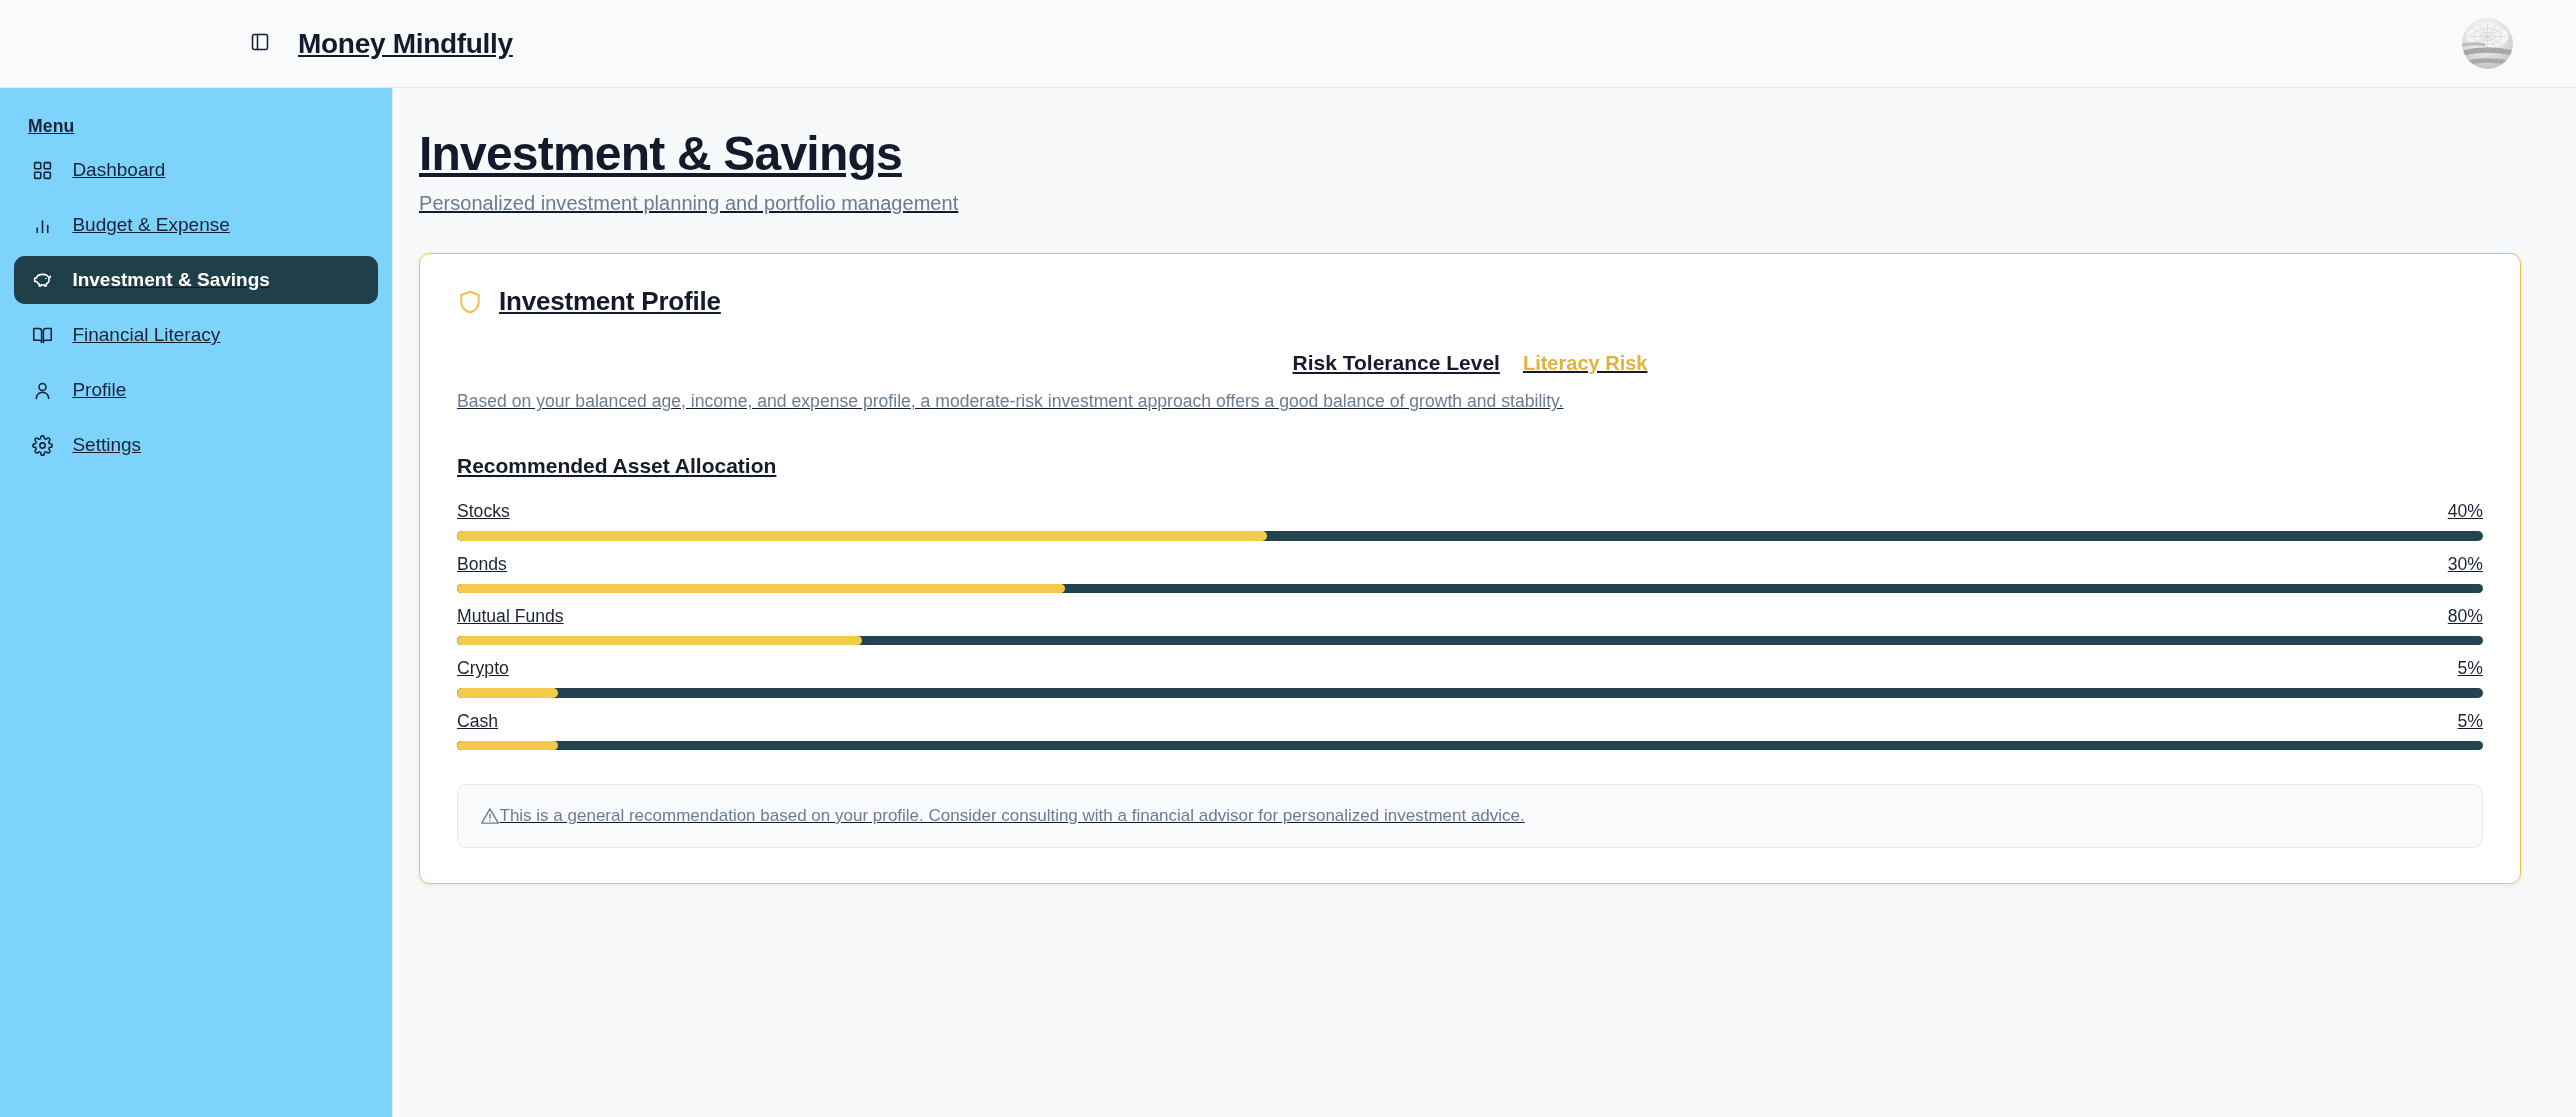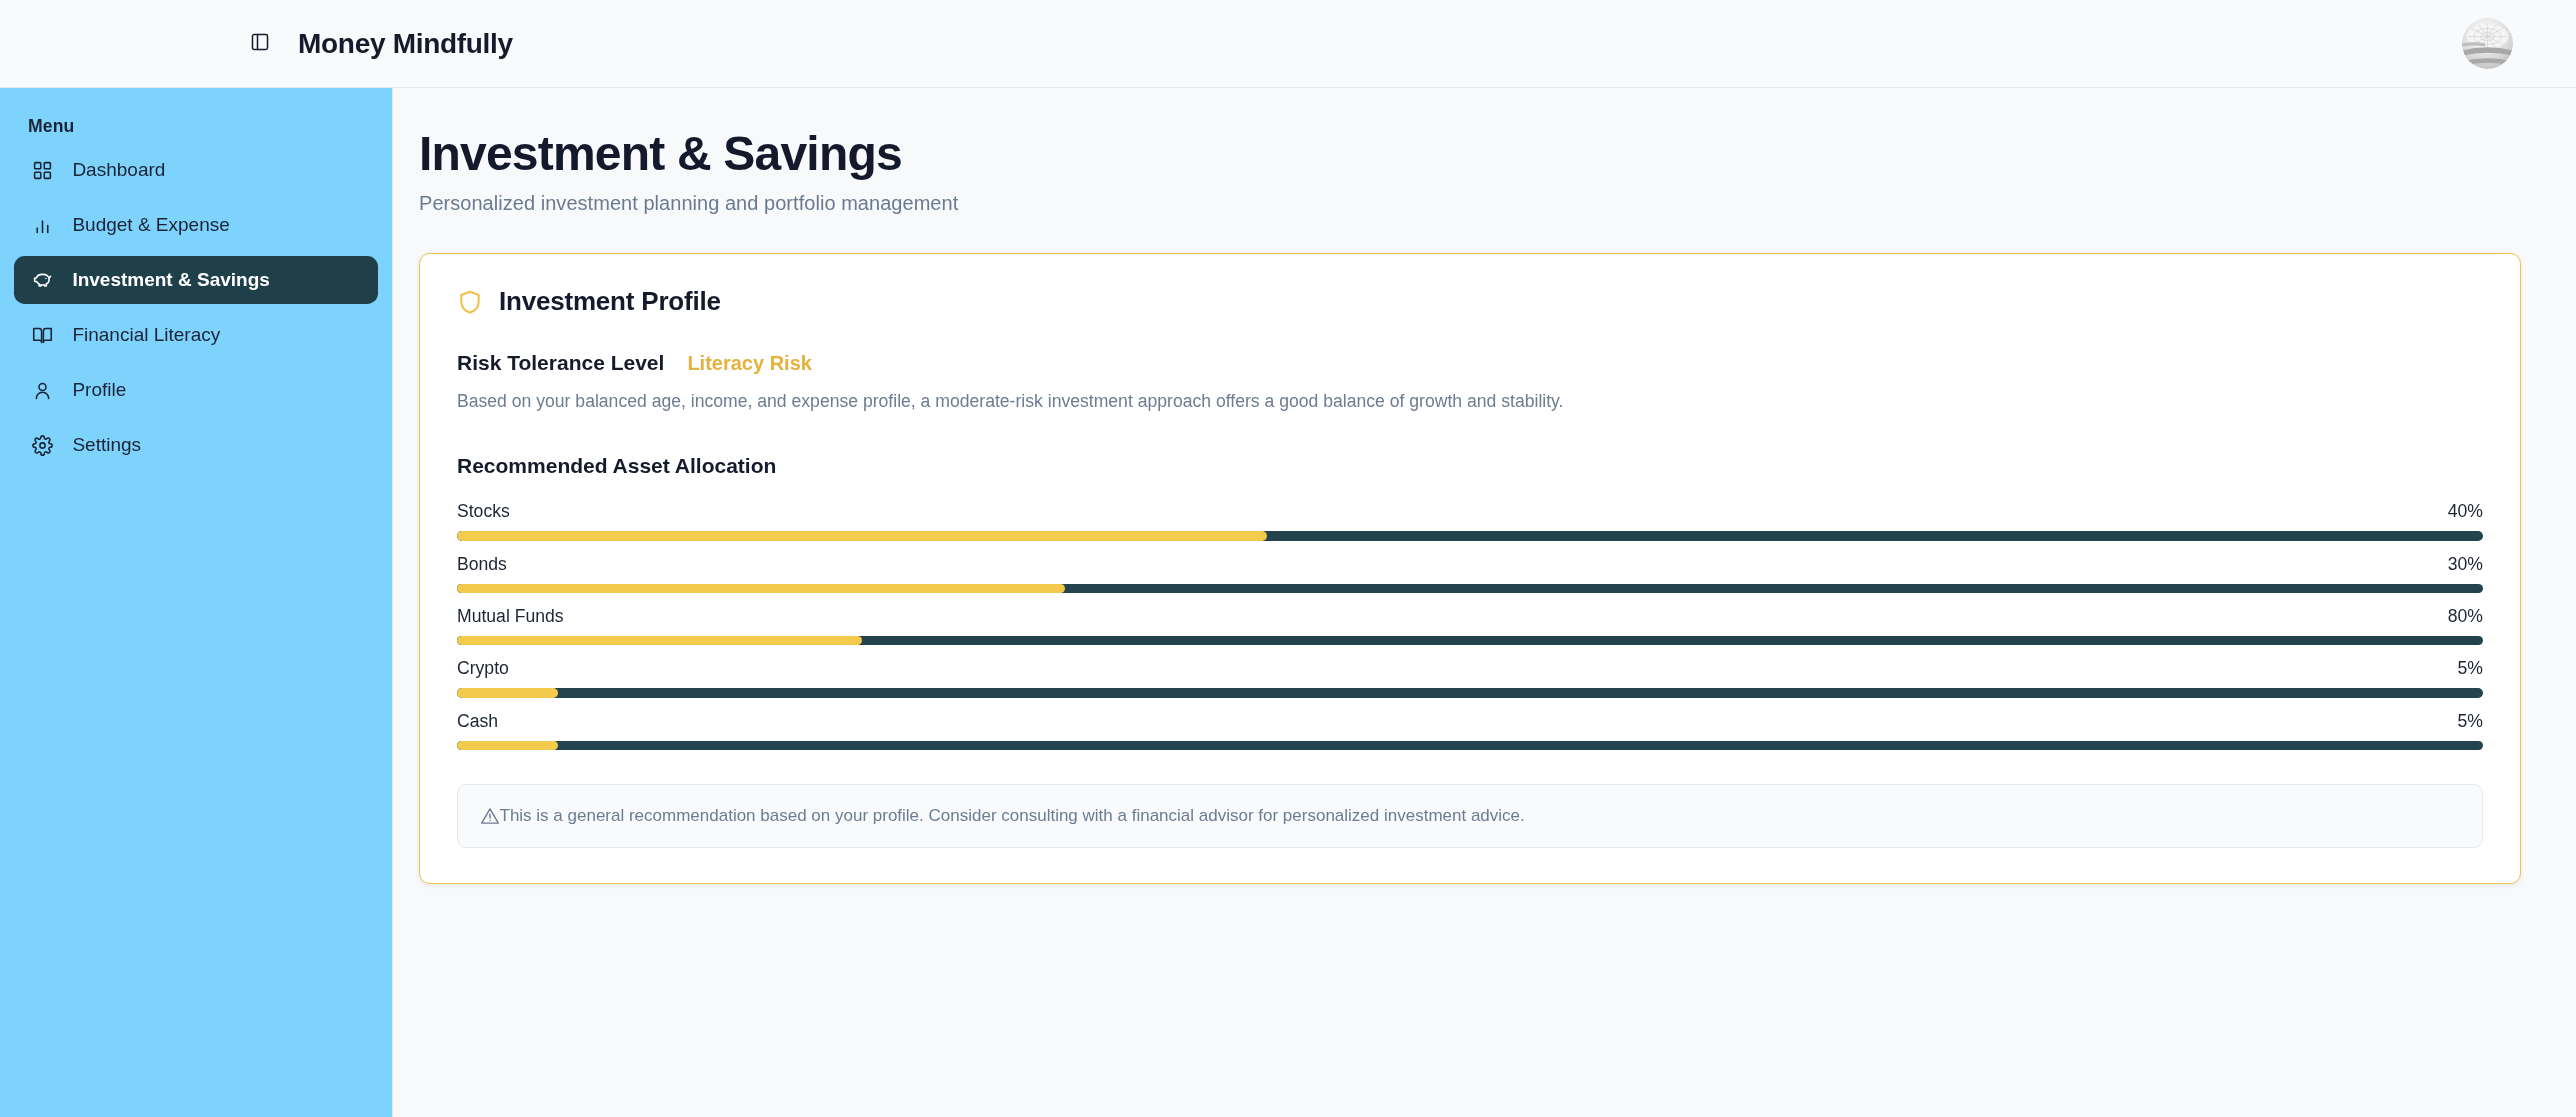--- a/index.html
+++ b/index.html
@@ -17,20 +17,21 @@
     -webkit-font-smoothing: antialiased;
   }
 
   
   .app {
     width: 2576px;
     height: 1118px;
     display: flex;
     flex-direction: column;
     background: #f7f9fb;
+    text-decoration: underline;
   }
 
   
   .topbar {
     height: 88px;
     min-height: 88px;
     background: #f8fafc;
     border-bottom: 0.8px solid #e6eaf0;
     display: flex;
     align-items: center;
@@ -174,21 +175,21 @@
   .card-title {
     font-size: 26px;
     font-weight: 700;
     letter-spacing: -0.2px;
     color: #151b2d;
   }
 
   .risk-row {
     display: flex;
     align-items: baseline;
-    justify-content: flex-start;
+    justify-content: center;
     gap: 23px;
   }
   .risk-label {
     font-size: 21px;
     font-weight: 700;
     color: #151b2d;
   }
   .risk-badge {
     font-size: 20px;
     font-weight: 700;

